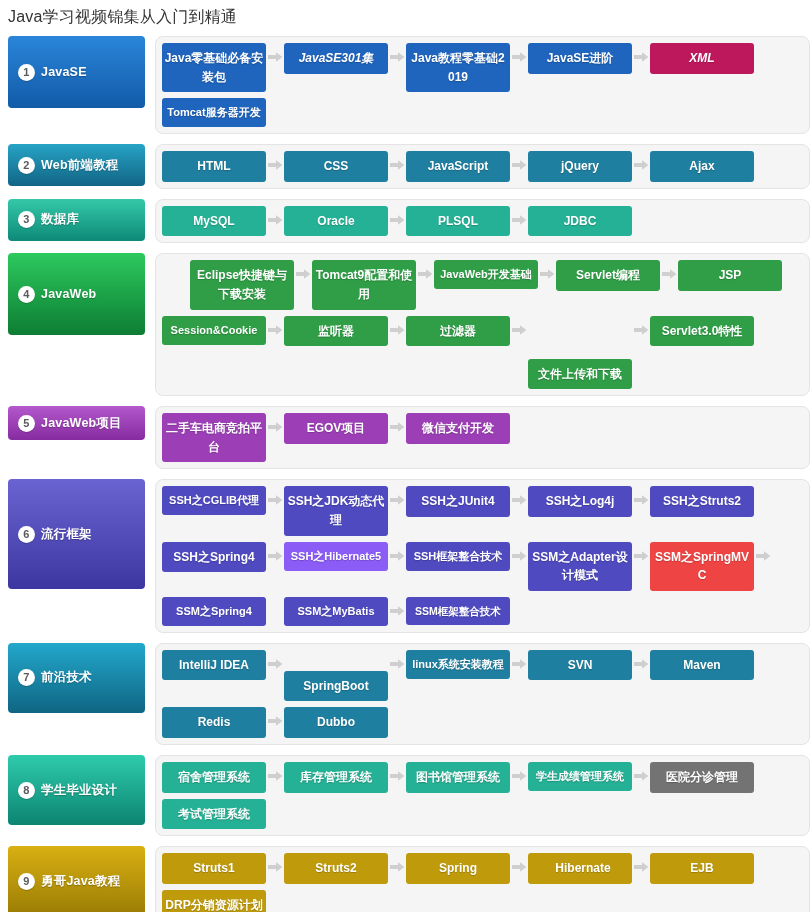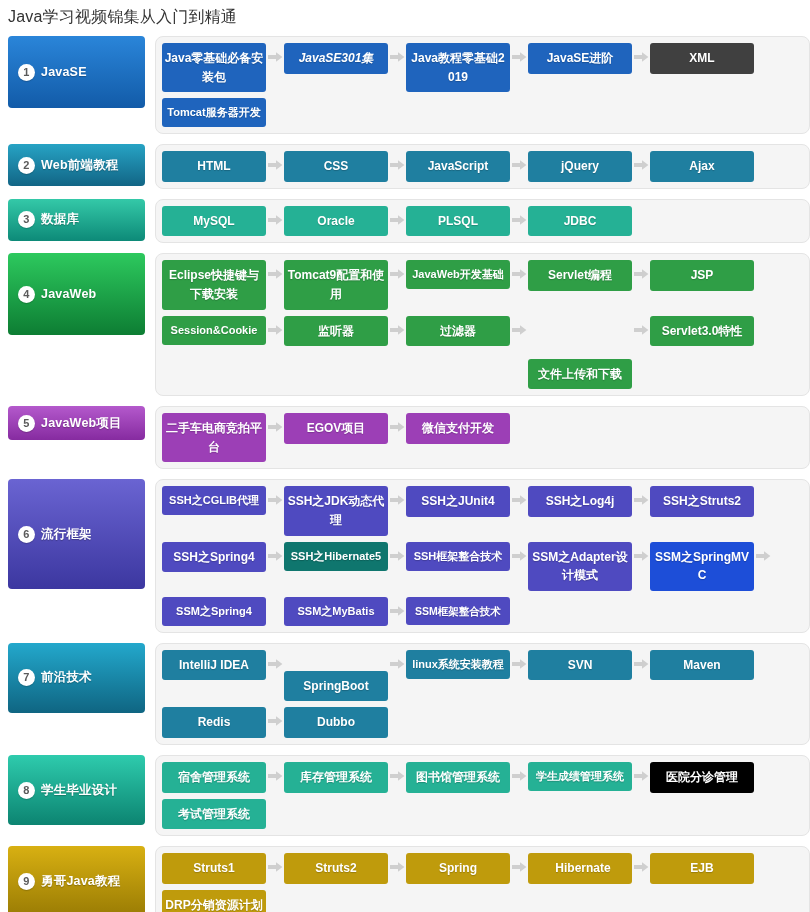--- a/index.html
+++ b/index.html
@@ -136,21 +136,21 @@
         </div>
         <div class="unit">
           <div class="box" style="background: rgb(31, 100, 189);">JavaSE进阶</div>
           <div class="arrow">
             <svg width="15" height="12" viewBox="0 0 15 12" aria-hidden="true">
               <path d="M0 4h8V1.2L14.4 6 8 10.8V8H0z" fill="#cfcfcf"></path>
             </svg>
           </div>
         </div>
         <div class="unit">
-          <div class="box" style="background: #404040;">XML</div>
+          <div class="box" style="background: #be185d; font-style: italic;">XML</div>
           <div class="arrow"></div>
         </div>
         <div class="unit">
           <div class="box small" style="background: rgb(31, 100, 189);">Tomcat服务器开发</div>
           <div class="arrow"></div>
         </div>
       </div>
     </div>
     <div class="row">
       <div class="cat" style="height: 42px; background: linear-gradient(rgb(39, 163, 196) 0%, rgb(18, 101, 133) 100%);">
@@ -232,21 +232,21 @@
         </div>
       </div>
     </div>
     <div class="row">
       <div class="cat" style="height: 82px; background: linear-gradient(rgb(45, 201, 94) 0%, rgb(13, 125, 51) 100%);">
         <span class="badge">4</span>
         <span class="cat-label">JavaWeb</span>
       </div>
       <div class="items" style="min-height: 82px;">
         <div class="unit">
-          <div class="box" style="background: rgb(47, 158, 70);">Eclipse快捷键与下载安装</div>
+          <div class="box" style="background: rgb(47, 158, 70); margin-left: 28px;">Eclipse快捷键与下载安装</div>
           <div class="arrow">
             <svg width="15" height="12" viewBox="0 0 15 12" aria-hidden="true">
               <path d="M0 4h8V1.2L14.4 6 8 10.8V8H0z" fill="#cfcfcf"></path>
             </svg>
           </div>
         </div>
         <div class="unit">
           <div class="box" style="background: rgb(47, 158, 70);">Tomcat9配置和使用</div>
           <div class="arrow">
             <svg width="15" height="12" viewBox="0 0 15 12" aria-hidden="true">
@@ -384,21 +384,21 @@
         </div>
         <div class="unit">
           <div class="box" style="background: rgb(79, 74, 192);">SSH之Spring4</div>
           <div class="arrow">
             <svg width="15" height="12" viewBox="0 0 15 12" aria-hidden="true">
               <path d="M0 4h8V1.2L14.4 6 8 10.8V8H0z" fill="#cfcfcf"></path>
             </svg>
           </div>
         </div>
         <div class="unit">
-          <div class="box small" style="background: #0f766e;">SSH之Hibernate5</div>
+          <div class="box small" style="background: #8b5cf6;">SSH之Hibernate5</div>
           <div class="arrow">
             <svg width="15" height="12" viewBox="0 0 15 12" aria-hidden="true">
               <path d="M0 4h8V1.2L14.4 6 8 10.8V8H0z" fill="#cfcfcf"></path>
             </svg>
           </div>
         </div>
         <div class="unit">
           <div class="box small" style="background: rgb(79, 74, 192);">SSH框架整合技术</div>
           <div class="arrow">
             <svg width="15" height="12" viewBox="0 0 15 12" aria-hidden="true">
@@ -408,21 +408,21 @@
         </div>
         <div class="unit">
           <div class="box" style="background: rgb(79, 74, 192);">SSM之Adapter设计模式</div>
           <div class="arrow">
             <svg width="15" height="12" viewBox="0 0 15 12" aria-hidden="true">
               <path d="M0 4h8V1.2L14.4 6 8 10.8V8H0z" fill="#cfcfcf"></path>
             </svg>
           </div>
         </div>
         <div class="unit">
-          <div class="box" style="background: #1d4ed8;">SSM之SpringMVC</div>
+          <div class="box" style="background: #ef4444;">SSM之SpringMVC</div>
           <div class="arrow">
             <svg width="15" height="12" viewBox="0 0 15 12" aria-hidden="true">
               <path d="M0 4h8V1.2L14.4 6 8 10.8V8H0z" fill="#cfcfcf"></path>
             </svg>
           </div>
         </div>
         <div class="unit">
           <div class="box small" style="background: rgb(79, 74, 192);">SSM之Spring4</div>
           <div class="arrow"></div>
         </div>
@@ -528,21 +528,21 @@
         </div>
         <div class="unit">
           <div class="box small" style="background: rgb(37, 177, 149);">学生成绩管理系统</div>
           <div class="arrow">
             <svg width="15" height="12" viewBox="0 0 15 12" aria-hidden="true">
               <path d="M0 4h8V1.2L14.4 6 8 10.8V8H0z" fill="#cfcfcf"></path>
             </svg>
           </div>
         </div>
         <div class="unit">
-          <div class="box" style="background: #000000;">医院分诊管理</div>
+          <div class="box" style="background: #737373;">医院分诊管理</div>
           <div class="arrow"></div>
         </div>
         <div class="unit">
           <div class="box" style="background: rgb(37, 177, 149);">考试管理系统</div>
           <div class="arrow"></div>
         </div>
       </div>
     </div>
     <div class="row">
       <div class="cat" style="height: 70px; background: linear-gradient(rgb(216, 176, 18) 0%, rgb(154, 124, 4) 100%);">

